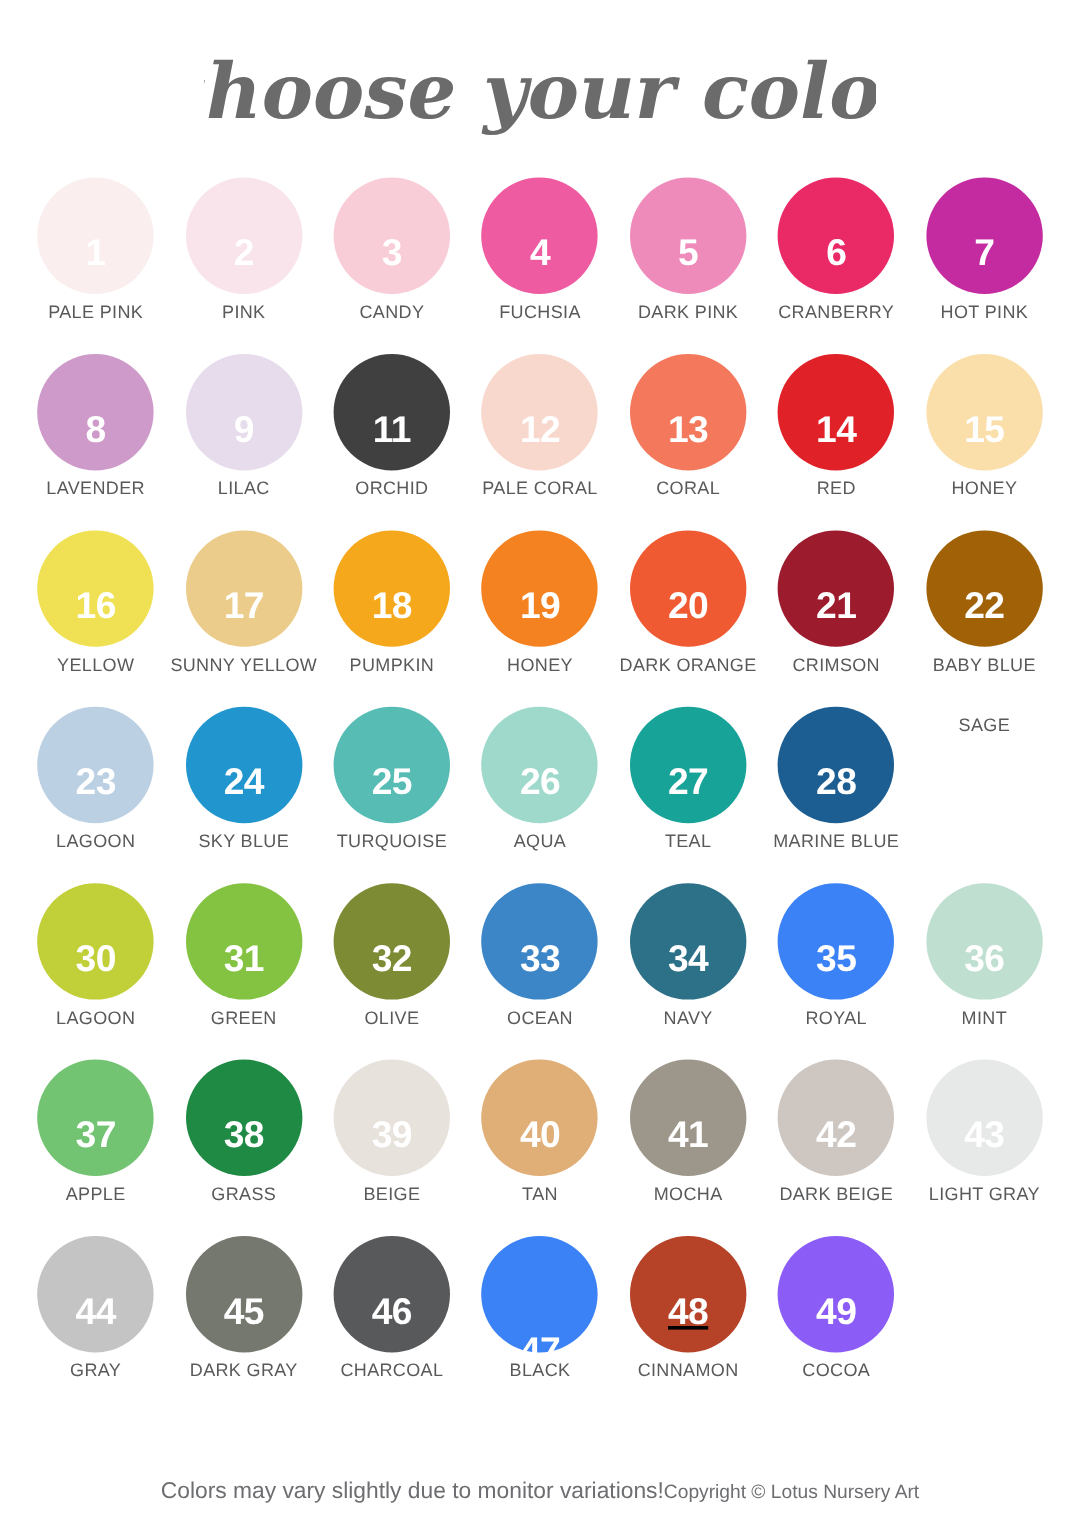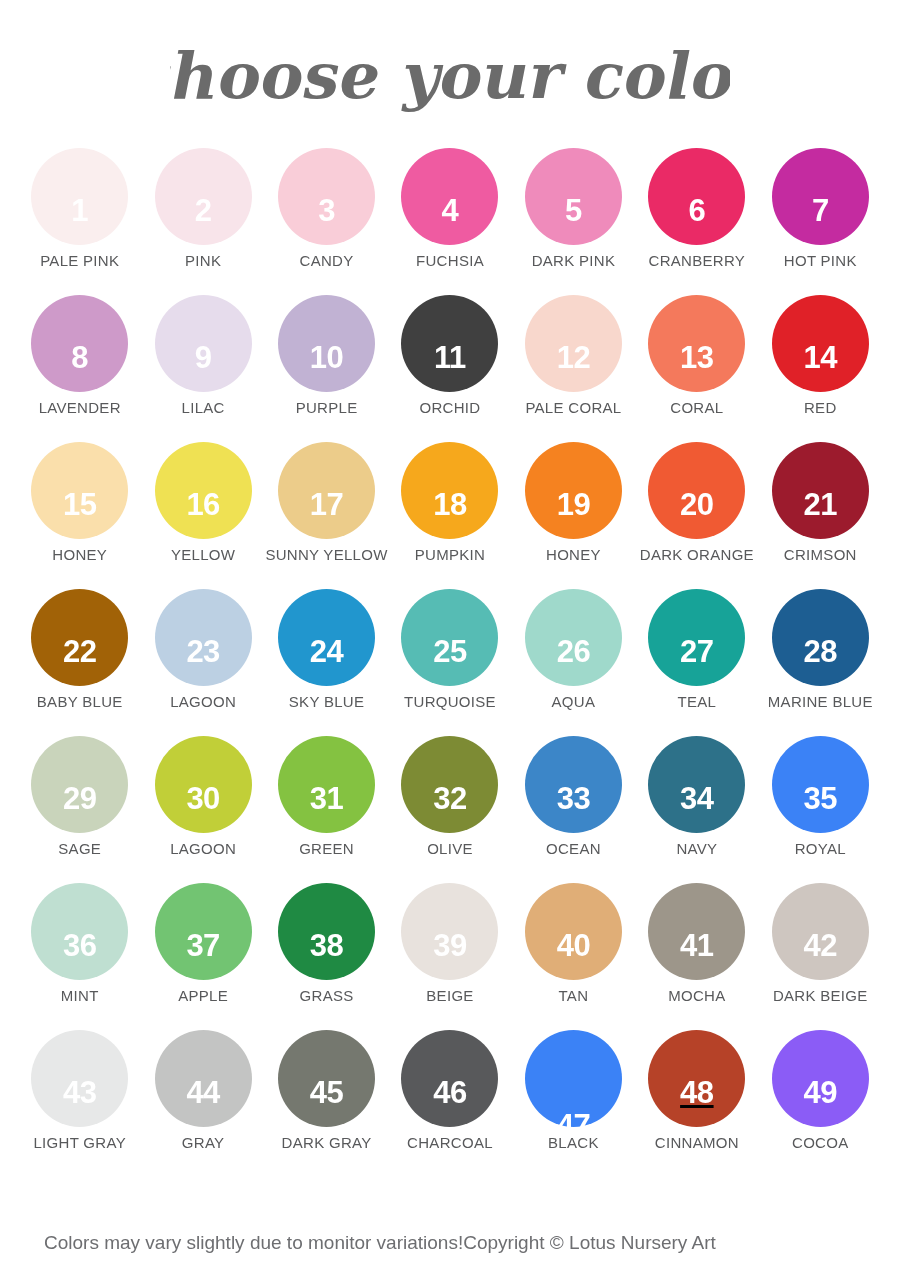--- a/index.html
+++ b/index.html
@@ -72,28 +72,28 @@
     text-align: center;
   }
 
   
   .footer {
     position: absolute;
     left: 0;
     right: 0;
     bottom: 16px;
     display: flex;
-    justify-content: flex-start;
+    justify-content: center;
     align-items: baseline;
     padding: 0 44px;
     color: #6d6e71;
     font-family: "Liberation Sans", sans-serif;
     font-size: 19px;
   }
-  .footer .right { font-size: 19px; }
+  .footer .right { font-size: 16px; }
 </style>
 </head>
 <body>
 
 <div class="title-wrap">
   <svg class="title-svg" width="560" height="110" viewBox="0 0 560 110" aria-hidden="true">
     <text x="280" y="76" text-anchor="middle" font-family="'DejaVu Serif', serif" font-size="64" font-style="italic" font-weight="bold" fill="#6b6b6b">choose your color</text>
   </svg>
 </div>
 
@@ -146,26 +146,20 @@
       </div>
       <span class="lbl">LAVENDER</span>
     </div>
     <div class="cell">
       <div class="dot" style="background: rgb(230, 220, 236);">
         <span class="num">9</span>
       </div>
       <span class="lbl">LILAC</span>
     </div>
     <div class="cell">
-      <div class="dot" style="background: rgb(193, 178, 211);">
-        <span class="num">10</span>
-      </div>
-      <span class="lbl">PURPLE</span>
-    </div>
-    <div class="cell">
       <div class="dot" style="background: #404040;">
         <span class="num">11</span>
       </div>
       <span class="lbl">ORCHID</span>
     </div>
     <div class="cell">
       <div class="dot" style="background: rgb(248, 215, 204);">
         <span class="num">12</span>
       </div>
       <span class="lbl">PALE CORAL</span>
@@ -260,23 +254,20 @@
       </div>
       <span class="lbl">TEAL</span>
     </div>
     <div class="cell">
       <div class="dot" style="background: rgb(29, 94, 146);">
         <span class="num">28</span>
       </div>
       <span class="lbl">MARINE BLUE</span>
     </div>
     <div class="cell">
-      <div class="dot" style="background: rgb(201, 212, 187);">
-        <span class="num">29</span>
-      </div>
       <span class="lbl">SAGE</span>
     </div>
     <div class="cell">
       <div class="dot" style="background: rgb(193, 207, 56);">
         <span class="num">30</span>
       </div>
       <span class="lbl">LAGOON</span>
     </div>
     <div class="cell">
       <div class="dot" style="background: rgb(132, 194, 65);">

